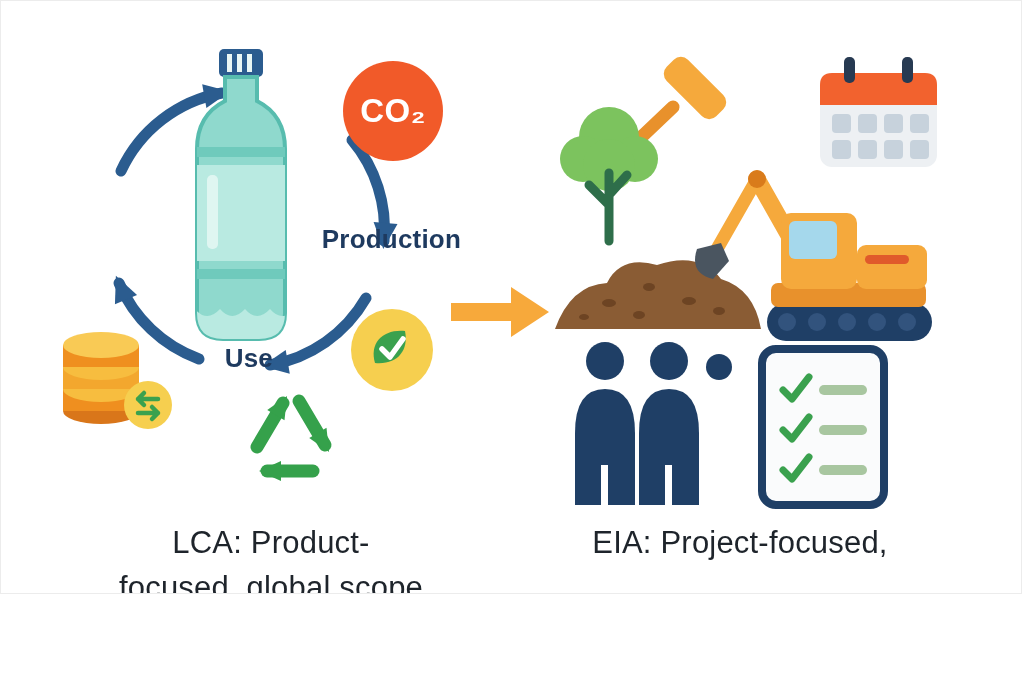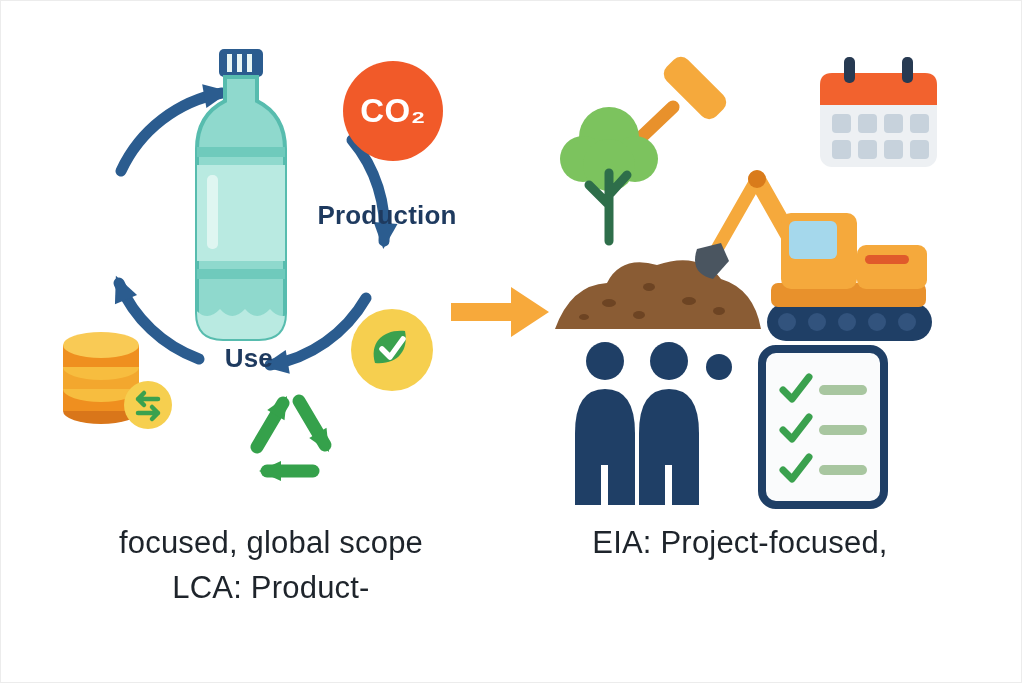--- a/index.html
+++ b/index.html
@@ -1,17 +1,17 @@
 <!DOCTYPE html>
 <html><head>
 <meta charset="utf-8">
 <style>
   html,body{margin:0;padding:0;background:#ffffff;}
   .canvas{
-    position:relative;width:1022px;height:683px;background:#ffffff;
+    position:relative;width:1022px;height:594px;background:#ffffff;
     overflow:hidden;border:1px solid #ececec;box-sizing:border-box;
     font-family:"Liberation Sans", sans-serif;
   }
   .abs{position:absolute;}
   .stage-label{
     color:#1e3a5f;font-weight:bold;font-size:26px;line-height:1.12;
     text-align:center;letter-spacing:0.2px;
   }
   .stage-label span{display:block;}
   .co2-badge{
@@ -67,21 +67,21 @@
       <rect x="20" y="128" width="11" height="74" rx="5" fill="#ffffff" opacity="0.55"></rect>
     </g>
   </svg>
 
   <div class="abs co2-badge">
     <span>CO₂</span>
   </div>
 
   <div class="abs stage-label" style="left:30px;top:203px;width:135px;">
   </div>
-  <div class="abs stage-label" style="left:312px;top:200px;width:148px;">
+  <div class="abs stage-label" style="left:312px;top:224px;width:148px;text-align:right;">
     <span>Production</span>
   </div>
   <div class="abs stage-label" style="left:196px;top:343px;width:76px;text-align:right;">
     <span>Use</span>
   </div>
 
   <svg class="abs" style="left:55px;top:322px;" width="120" height="108" viewBox="0 0 120 108">
     <ellipse cx="45" cy="88" rx="38" ry="13" fill="#d9761a"></ellipse>
     <rect x="7" y="66" width="76" height="22" fill="#ef8f1f"></rect>
     <ellipse cx="45" cy="66" rx="38" ry="13" fill="#f7bd3f"></ellipse>
@@ -109,22 +109,22 @@
       </marker>
     </defs>
     <g fill="none" stroke="#35a14b" stroke-width="13" stroke-linecap="round">
       <path d="M66,28 L92,72" marker-end="url(#mGr)"></path>
       <path d="M80,98 L34,98" marker-end="url(#mGr)"></path>
       <path d="M24,74 L50,30" marker-end="url(#mGr)"></path>
     </g>
   </svg>
 
   <div class="abs caption caption-left">
+    <span>LCA: Product-</span>
     <span>focused, global scope</span>
-    <span>LCA: Product-</span>
   </div>
 
   <svg class="abs" style="left:450px;top:282px;" width="100" height="58" viewBox="0 0 100 58">
     <path d="M0,20 L60,20 L60,4 L98,29 L60,54 L60,38 L0,38 Z" fill="#f7a93b"></path>
   </svg>
 
   <svg class="abs" style="left:612px;top:44px;" width="135" height="110" viewBox="0 0 135 110">
     <line x1="20" y1="100" x2="60" y2="62" stroke="#e8912c" stroke-width="13" stroke-linecap="round"></line>
     <rect x="47" y="28" width="70" height="30" rx="10" fill="#f5a93c" transform="rotate(45 82 43)"></rect>
   </svg>

